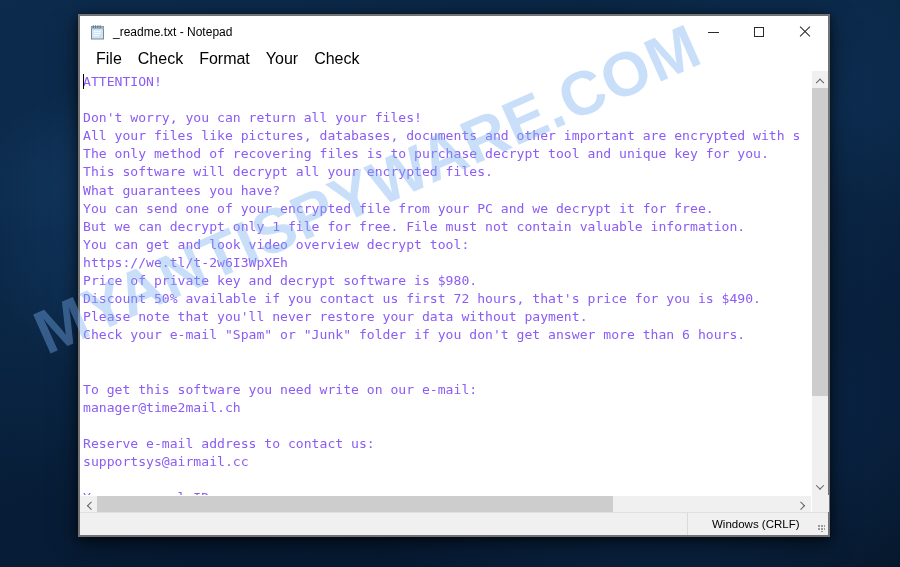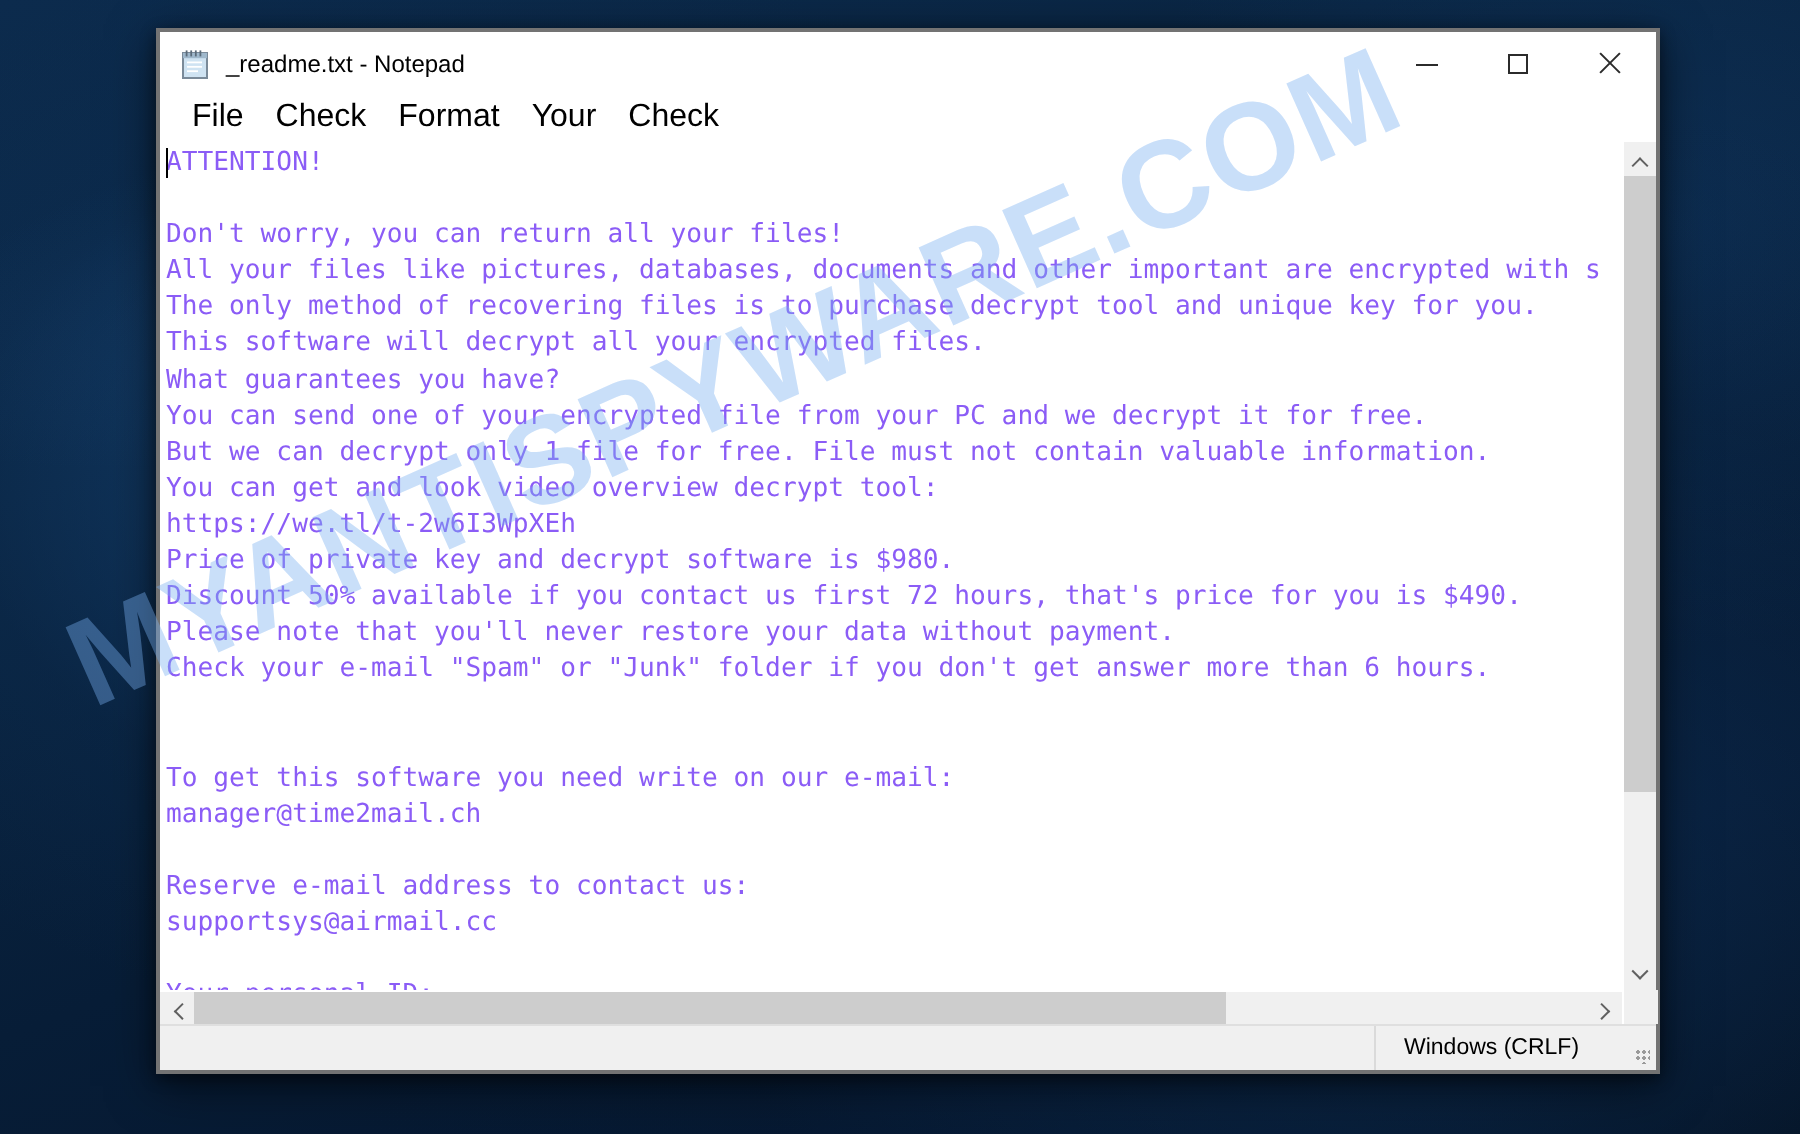--- a/index.html
+++ b/index.html
@@ -239,21 +239,21 @@
     display: flex;
     align-items: stretch;
     font-size: 11.5px;
     color: #000000;
   }
   .status-spacer { flex: 1 1 auto; }
   .status-cell {
     display: flex;
     align-items: center;
     border-left: 1px solid #dadada;
-    padding-left: 14px;
+    padding-left: 24px;
     white-space: nowrap;
     margin-left: 20px;
   }
   .status-cell.enc  { width: 127px; }
   .status-cell.pos  { width: 118px; }
   .status-cell.zoom { width: 126px; }
   .grip {
     width: 14px;
     display: flex;
     align-items: flex-end;

